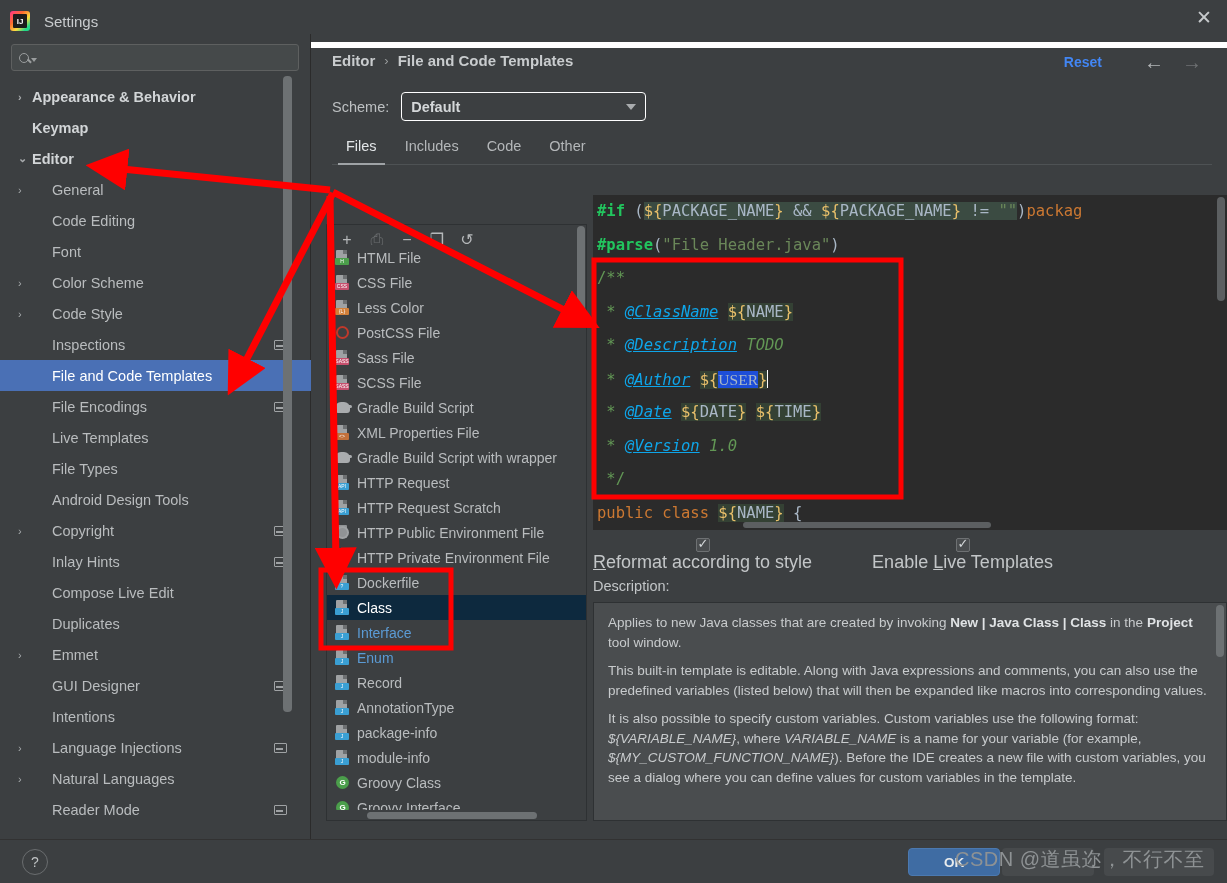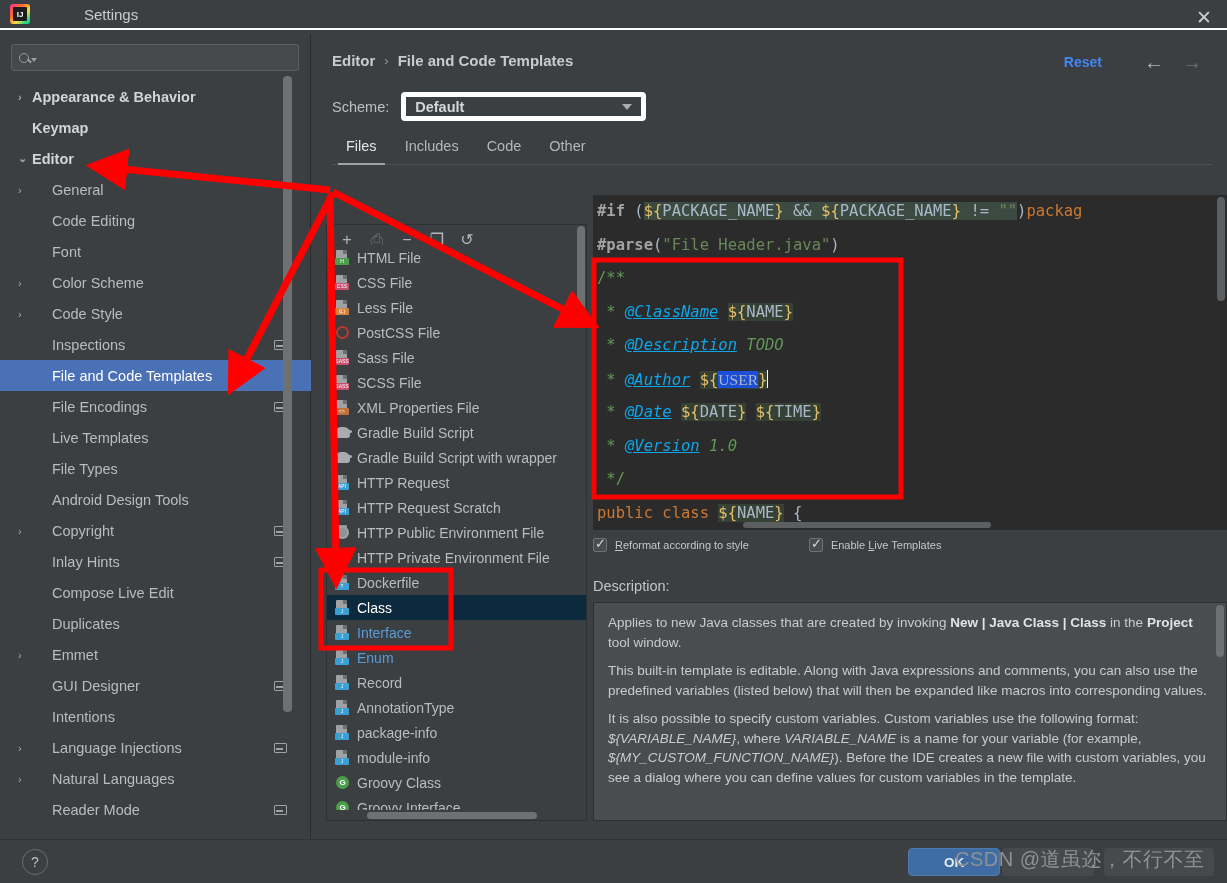--- a/index.html
+++ b/index.html
@@ -7,23 +7,23 @@
     width:1227px; height:883px; overflow:hidden;
     background:#3c3f41;
     font-family:"Liberation Sans", sans-serif;
     color:#bbbbbb;
   }
   #app { position:relative; width:1227px; height:883px;
          background:#3c3f41; overflow:hidden; }
 
   
   .titlebar{
-    position:absolute; left:0; top:0; width:1227px; height:30px;
-    background:#3c3f41; border-bottom:2px solid #ffffff;
-    display:flex; align-items:center;gap:40px;
+    position:absolute; left:0; top:0; width:1227px; height:48px;
+    background:#3c3f41; border-bottom:6px solid #ffffff;
+    display:flex; align-items:center;
   }
   .ij-logo{ width:20px;height:20px;margin-left:10px;border-radius:3px;
      background:linear-gradient(135deg,#ff318c 0%,#fc6c2e 35%,#fcdc3f 62%,#21d789 85%);
      position:relative;flex:none;}
   .ij-logo::after{content:"IJ";position:absolute;left:3px;top:3px;
      width:14px;height:14px;background:#1c1c1c;color:#fff;font-size:8px;
      font-family:"Liberation Sans",sans-serif;font-weight:bold;
      display:flex;align-items:center;justify-content:center;border-radius:1px;}
   .title-text{ margin-left:14px; font-size:15px; color:#c9ccce; }
   .win-close{ position:absolute; right:0; top:0; width:46px;height:34px;
@@ -76,21 +76,21 @@
   .navarrow{ position:absolute; top:15px; width:30px;height:26px;
      display:flex;align-items:center;justify-content:center;
      font-size:20px;cursor:pointer;}
   .nav-back{ right:58px; color:#b4b7b9;}
   .nav-fwd { right:20px; color:#6f7274;}
 
   .scheme-row{ position:absolute; left:20px; top:58px;
       display:flex; align-items:center; gap:12px;}
   .scheme-lab{ font-size:14.5px; color:#bdc0c2;}
   .combo{ width:245px; height:29px; background:#3c3f41;
-      border:5px solid #ffffff; border-radius:4px;
+      border:1px solid #ffffff; border-radius:4px;
       display:flex;align-items:center;padding:0 9px;
       font-size:14.5px;font-weight:bold;color:#d4d7d9;cursor:pointer;}
   .combo .arr{ margin-left:auto; width:0;height:0;
       border-left:5px solid transparent;border-right:5px solid transparent;
       border-top:6px solid #a9acae;}
 
   .tabs{ position:absolute; left:20px; top:96px; width:880px;
       display:flex; gap:0; border-bottom:1px solid #4e5254;}
   .tab{ padding:8px 14px 10px 14px; font-size:14.5px; color:#b4b7b9;
       cursor:pointer; position:relative;}
@@ -133,21 +133,21 @@
   .list-sb{ position:absolute; right:1px; top:1px; width:8px; height:90px;
       background:#6d7173; border-radius:4px;}
   .list-hsb{ position:absolute; left:40px; bottom:1px; width:170px; height:7px;
       background:#6d7173; border-radius:4px;}
 
   
   .editor{ position:absolute; left:593px; top:195px; width:634px; height:335px;
       background:#2b2b2b; overflow:hidden;
       font-family:"DejaVu Sans Mono", monospace; font-size:15.5px;}
   .codeline{ height:33.5px; line-height:33.5px; padding-left:4px; white-space:pre;}
-  .k-dir{ color:#a3a3a3; font-weight:bold;}
+  .k-dir{ color:#22c55e; font-weight:bold;}
   .k-var{ color:#e8bf6a;}
   .k-varname{ color:#a9b7c6;}
   .k-str{ color:#6a8759;}
   .k-op { color:#a9b7c6;}
   .k-kw { color:#cc7832;}
   .k-cmt{ color:#629755;}
   .k-cmt-u{ color:#0ea5e9; text-decoration:underline;text-align:center;}
   .k-cmt-i{ color:#629755; font-style:italic;}
   .hl-box{ background:#3b4b42;}
   .hl-g{ background:#344134;}
@@ -155,22 +155,22 @@
   .ed-sb{ position:absolute; right:2px; top:2px; width:8px; height:104px;
       background:#5c5f61; border-radius:4px;}
   .ed-hsb{ position:absolute; left:150px; bottom:2px; width:248px; height:6px;
       background:#5c5f61; border-radius:3px;}
   .caret{ display:inline-block; width:1px; height:18px; background:#ffffff;
       vertical-align:-3px; }
 
   
   .checks{ position:absolute; left:593px; top:538px; display:flex; gap:60px;
       align-items:center;}
-  .cbrow{ display:flex;align-items:center;gap:8px;font-size:11px;color:#c3c6c8;
-      cursor:pointer;}
+  .cbrow{ display:flex;align-items:center;font-size:18px;color:#c3c6c8;
+      cursor:pointer;flex-direction:column;}
   .cbox{ width:14px;height:14px;border:1px solid #6e7173; background:#4a4d4f;
       border-radius:2px; position:relative; flex:none;}
   .cbox.on::after{ content:"✓"; position:absolute; left:1px; top:-3px;
       font-size:13px; color:#d6d9db;}
   .u{ text-decoration:underline;}
 
   .desc-lab{ position:absolute; left:593px; top:578px; font-size:14.5px; color:#c3c6c8;}
   .descbox{ position:absolute; left:593px; top:602px; width:634px; height:219px;
       background:#4a4d4f; border:1px solid #2e3133; padding:10px 14px;
       font-size:13.5px; line-height:19.5px; color:#c8cbcd; overflow:hidden;}
@@ -379,21 +379,21 @@
             <span class="tag" style="background: rgb(198, 79, 109);">CSS</span>
           </span>
           <span>CSS File</span>
         </div>
         <div class="fileitem">
           <span class="fic">
             <span class="page"></span>
             <span class="fold"></span>
             <span class="tag" style="background: rgb(211, 128, 58);">{L}</span>
           </span>
-          <span>Less File</span>
+          <span>Less Color</span>
         </div>
         <div class="fileitem">
           <span class="fic">
             <span class="circle" style="background: transparent; border: 2px solid rgb(192, 57, 43);"></span>
           </span>
           <span>PostCSS File</span>
         </div>
         <div class="fileitem">
           <span class="fic">
             <span class="page"></span>
@@ -405,31 +405,31 @@
         <div class="fileitem">
           <span class="fic">
             <span class="page"></span>
             <span class="fold"></span>
             <span class="tag" style="background: rgb(198, 79, 109);">SASS</span>
           </span>
           <span>SCSS File</span>
         </div>
         <div class="fileitem">
           <span class="fic">
+            <span class="eleph"></span>
+          </span>
+          <span>Gradle Build Script</span>
+        </div>
+        <div class="fileitem">
+          <span class="fic">
             <span class="page"></span>
             <span class="fold"></span>
             <span class="tag" style="background: rgb(194, 112, 58);">&lt;&gt;</span>
           </span>
           <span>XML Properties File</span>
-        </div>
-        <div class="fileitem">
-          <span class="fic">
-            <span class="eleph"></span>
-          </span>
-          <span>Gradle Build Script</span>
         </div>
         <div class="fileitem">
           <span class="fic">
             <span class="eleph"></span>
           </span>
           <span>Gradle Build Script with wrapper</span>
         </div>
         <div class="fileitem">
           <span class="fic">
             <span class="page"></span>

